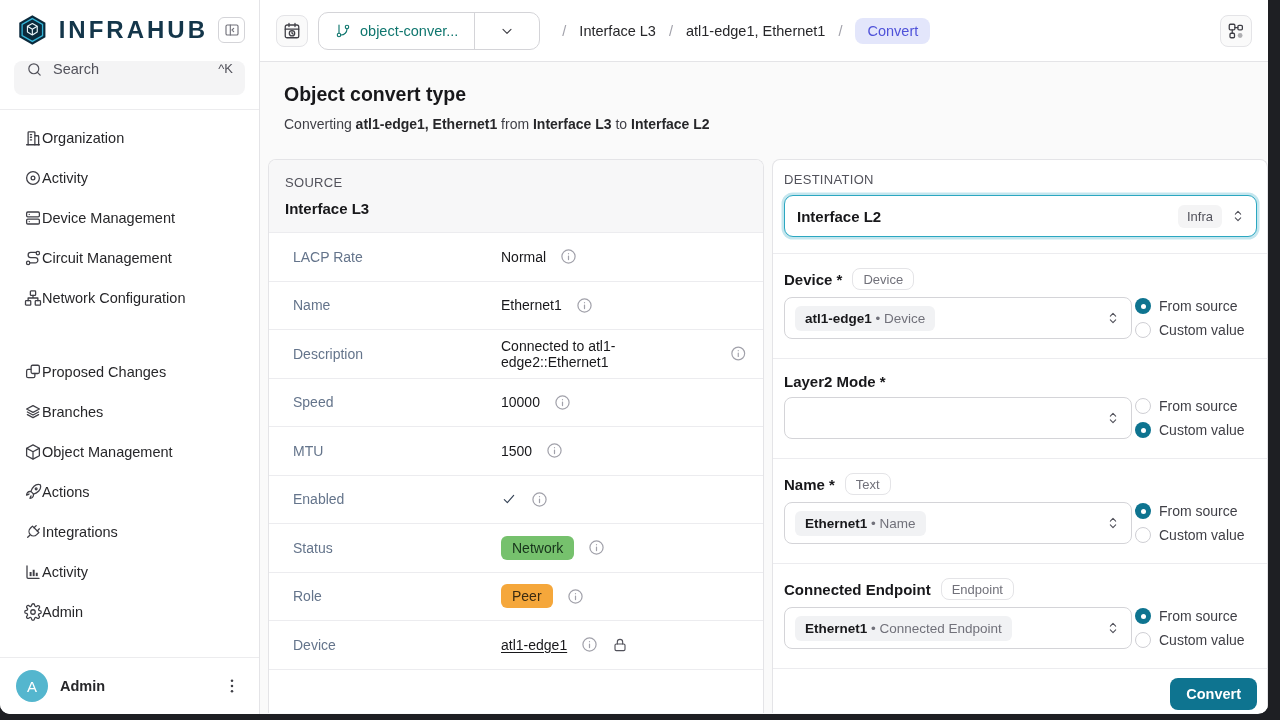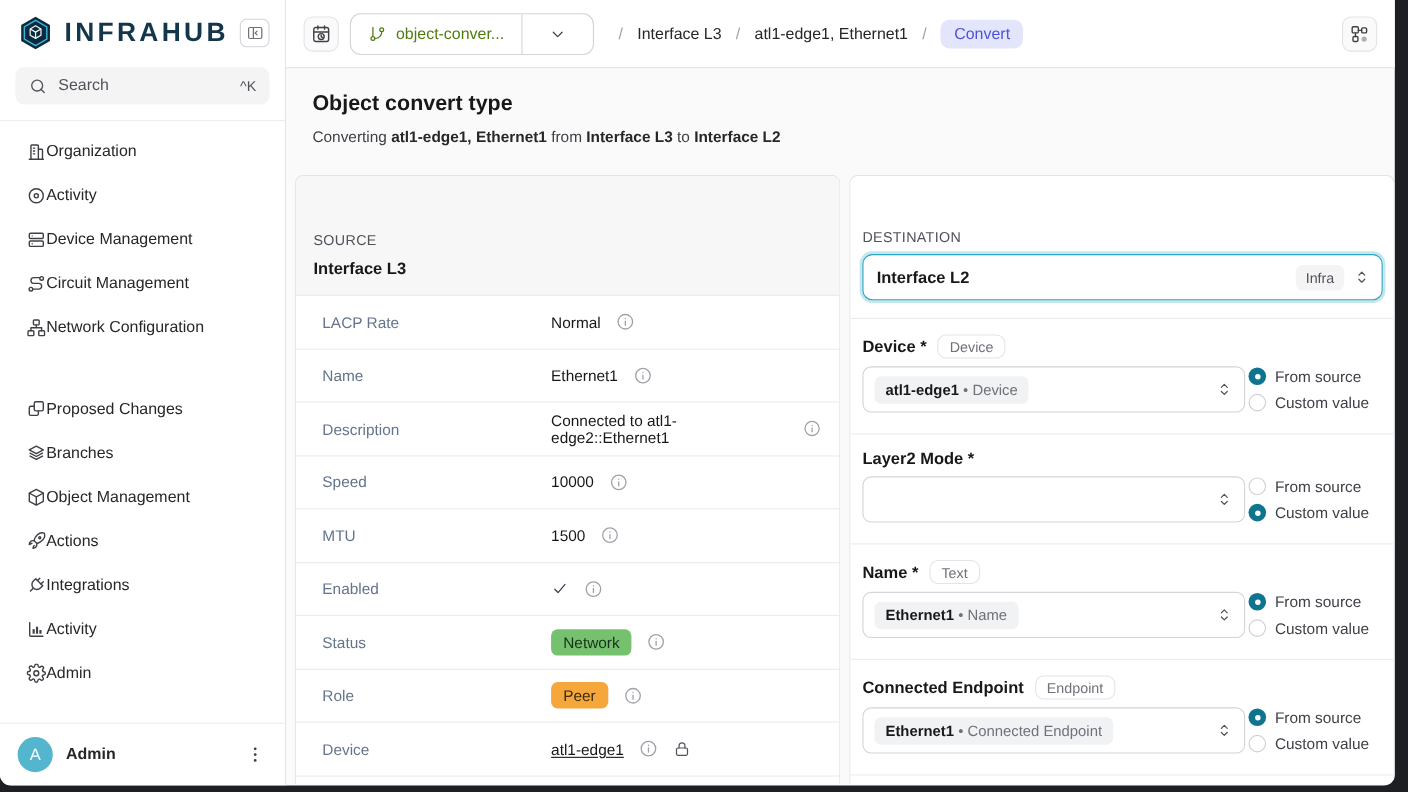--- a/index.html
+++ b/index.html
@@ -22,21 +22,21 @@
   }
   .logo-row{display:flex;align-items:center;gap:10px;padding:13px 14px 12px 16px;}
   .brand{font-size:24px;font-weight:700;letter-spacing:3px;color:#14364a;}
   .collapse-btn{
     margin-left:auto;width:28px;height:26px;border:1px solid #d4d4d8;border-radius:6px;
     background:#fff;color:#71717a;display:flex;align-items:center;justify-content:center;
     padding:0;cursor:pointer;
   }
   .search-box{
     margin:2px 14px 14px 14px;height:34px;background:#f4f4f5;border-radius:8px;
-    display:flex;align-items:center;gap:10px;padding:0 12px;color:#52525b;font-size:14.5px;
+    display:flex;gap:10px;padding:0 12px;color:#52525b;font-size:14.5px;
     cursor:pointer;
   }
   .search-kbd{margin-left:auto;font-size:13px;color:#52525b;}
   .side-divider{border-top:1px solid #ececee;margin:0;}
   .nav{padding:8px 0 0 0;flex:1;overflow:hidden;}
   .nav-group + .nav-group{margin-top:34px;}
   .nav-item{
     height:40px;display:flex;align-items:center;gap:0;padding:0 16px 0 24px;
     font-size:14.5px;color:#27272a;cursor:pointer;
   }
@@ -57,21 +57,21 @@
     display:flex;align-items:center;padding:0 16px;box-sizing:border-box;gap:10px;
   }
   .icon-btn{
     width:32px;height:32px;border:1px solid #e4e4e7;border-radius:8px;background:#fafafa;
     color:#3f3f46;display:flex;align-items:center;justify-content:center;cursor:pointer;padding:0;
   }
   .branch-select{
     height:36px;border:1px solid #d4d4d8;border-radius:10px;background:#fff;
     display:flex;align-items:stretch;overflow:hidden;cursor:pointer;
   }
-  .branch-main{display:flex;align-items:center;gap:9px;padding:0 16px;color:#4d7c0f;}
+  .branch-main{display:flex;align-items:center;gap:9px;padding:0 16px;color:#0f766e;}
   .branch-label{font-size:14.5px;font-weight:500;max-width:118px;white-space:nowrap;overflow:hidden;}
   .branch-caret{
     width:64px;border-left:1px solid #d4d4d8;display:flex;align-items:center;justify-content:center;color:#3f3f46;
   }
   .breadcrumb{display:flex;align-items:center;gap:13px;margin-left:12px;font-size:14.5px;}
   .crumb-sep{color:#a1a1aa;}
   .crumb{color:#27272a;cursor:pointer;}
   .crumb-badge{
     background:#e3e6fb;color:#4f52d9;padding:5px 12px;border-radius:8px;cursor:pointer;
   }
@@ -82,21 +82,21 @@
   .page-title{margin:0 0 10px 0;font-size:19.5px;font-weight:700;color:#18181b;}
   .page-sub{margin:0;font-size:14px;color:#3f3f46;}
   .page-sub .b{font-weight:700;color:#27272a;}
   .panels{display:flex;gap:8px;margin-top:27px;height:554px;overflow:hidden;}
   .panel{
     width:496px;min-width:496px;box-sizing:border-box;background:#fff;
     border:1px solid #e4e4e7;border-bottom:none;border-radius:8px 8px 0 0;overflow:hidden;
   }
   
   .src-head{background:#f7f7f8;padding:15px 16px;border-bottom:1px solid #ececef;}
-  .panel-label{font-size:13px;color:#52525b;letter-spacing:.3px;margin-top:36px;}
+  .panel-label{font-size:13px;color:#52525b;letter-spacing:.3px;}
   .src-head .panel-type{margin-top:10px;font-size:15px;font-weight:700;color:#18181b;}
   .srow{
     display:flex;align-items:center;min-height:48.5px;padding:0 16px;border-bottom:1px solid #ececef;
     box-sizing:border-box;
   }
   .srow-label{width:216px;min-width:216px;color:#64748b;font-size:14px;padding-left:8px;box-sizing:border-box;}
   .srow-valwrap{display:flex;align-items:center;gap:14px;font-size:14px;color:#18181b;}
   .val-badge{padding:4px 11px;border-radius:6px;font-size:14px;}
   .srow-link{text-decoration:underline;text-underline-offset:2px;cursor:pointer;}
   .info-icn{color:#a1a1aa;cursor:pointer;}

